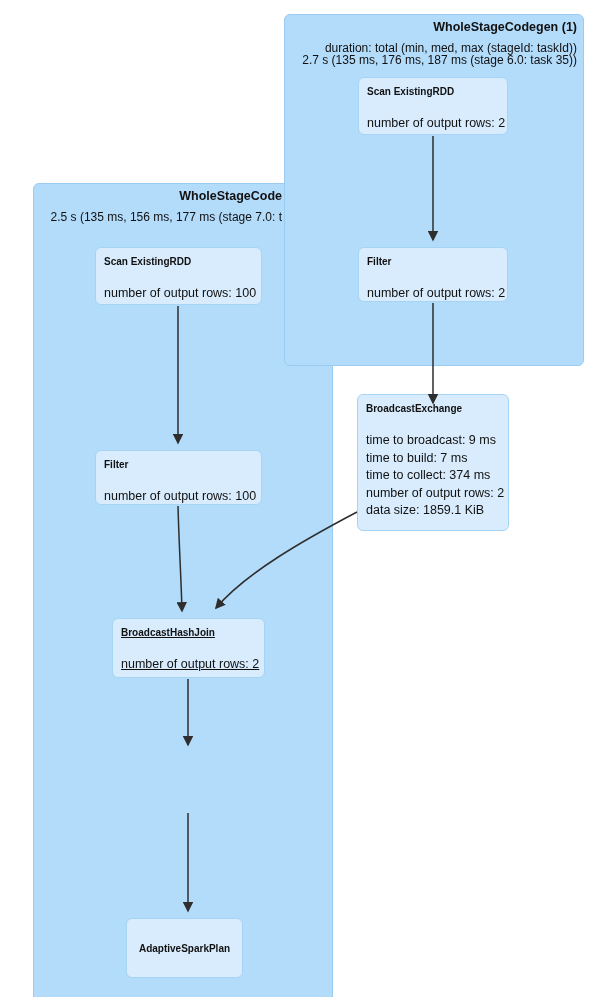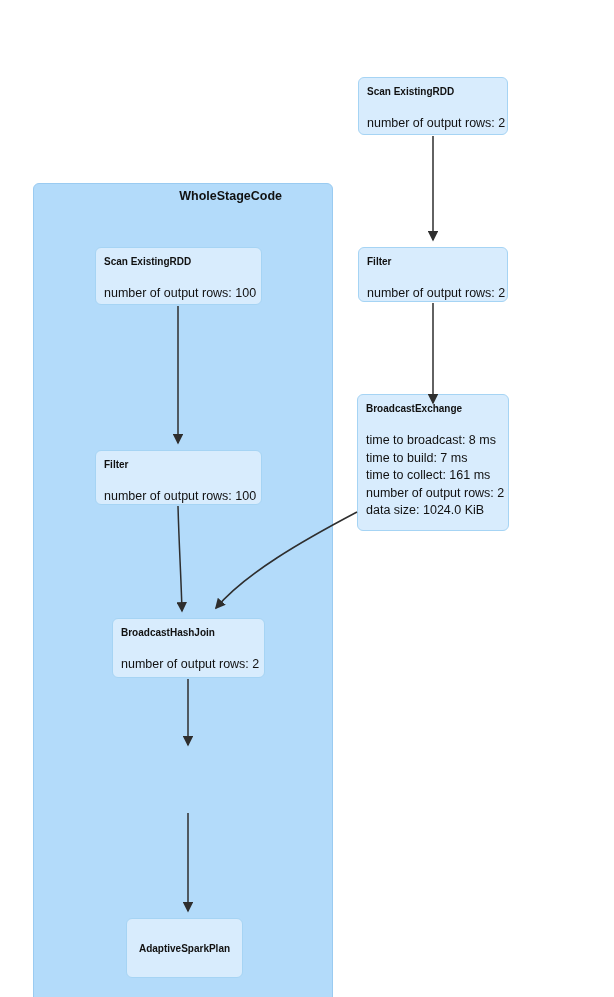--- a/index.html
+++ b/index.html
@@ -70,21 +70,21 @@
     display: flex;
     align-items: center;
     justify-content: center;
     padding: 0;
   }
   .node-scan1   { left: 358px; top: 77px;  width: 150px; height: 58px; }
   .node-filter1 { left: 358px; top: 247px; width: 150px; height: 55px; }
   .node-be      { left: 357px; top: 394px; width: 152px; height: 137px; }
   .node-scan2   { left: 95px;  top: 247px; width: 167px; height: 58px; }
   .node-filter2 { left: 95px;  top: 450px; width: 167px; height: 55px; }
-  .node-bhj     { left: 112px; top: 618px; width: 153px; height: 60px; }
+  .node-bhj     { left: 112px; top: 618px; width: 153px; height: 60px; text-decoration: underline; }
   .node-project { left: 163px; top: 752px; width: 53px;  height: 60px; }
   .node-asp     { left: 126px; top: 918px; width: 117px; height: 60px; }
   .edges {
     position: absolute;
     left: 0; top: 0;
     width: 614px; height: 997px;
     pointer-events: none;
   }
   .edges path.edge-line {
     fill: none;
@@ -93,42 +93,50 @@
   }
 </style>
 </head>
 <body>
 
 <div class="canvas">
 
   <div class="cluster cluster-2">
     <div class="cluster-text">
       <div class="cluster-title">WholeStageCode</div>
+      <div class="cluster-duration">2.5 s (135 ms, 156 ms, 177 ms (stage 7.0: t</div>
     </div>
   </div>
 
+  <div class="cluster cluster-1">
+    <div class="cluster-text">
+      <div class="cluster-title">WholeStageCodegen (1)</div>
+      <div class="cluster-duration">duration: total (min, med, max (stageId: taskId))</div>
+      <div class="cluster-duration">2.7 s (135 ms, 176 ms, 187 ms (stage 6.0: task 35))</div>
+    </div>
+  </div>
 
   <div class="node node-scan1">
     <div class="node-title">Scan ExistingRDD</div>
     <div class="node-metrics">number of output rows: 2</div>
   </div>
 
   <div class="node node-filter1">
     <div class="node-title">Filter</div>
     <div class="node-metrics">number of output rows: 2</div>
   </div>
 
   <div class="node node-be">
     <div class="node-title">BroadcastExchange</div>
     <div class="node-metrics">
-      <div>time to broadcast: 8 ms</div>
+      <div>time to broadcast: 9 ms</div>
       <div>time to build: 7 ms</div>
-      <div>time to collect: 161 ms</div>
+      <div>time to collect: 374 ms</div>
       <div>number of output rows: 2</div>
-      <div>data size: 1024.0 KiB</div>
+      <div>data size: 1859.1 KiB</div>
     </div>
   </div>
 
   <div class="node node-scan2">
     <div class="node-title">Scan ExistingRDD</div>
     <div class="node-metrics">number of output rows: 100</div>
   </div>
 
   <div class="node node-filter2">
     <div class="node-title">Filter</div>

